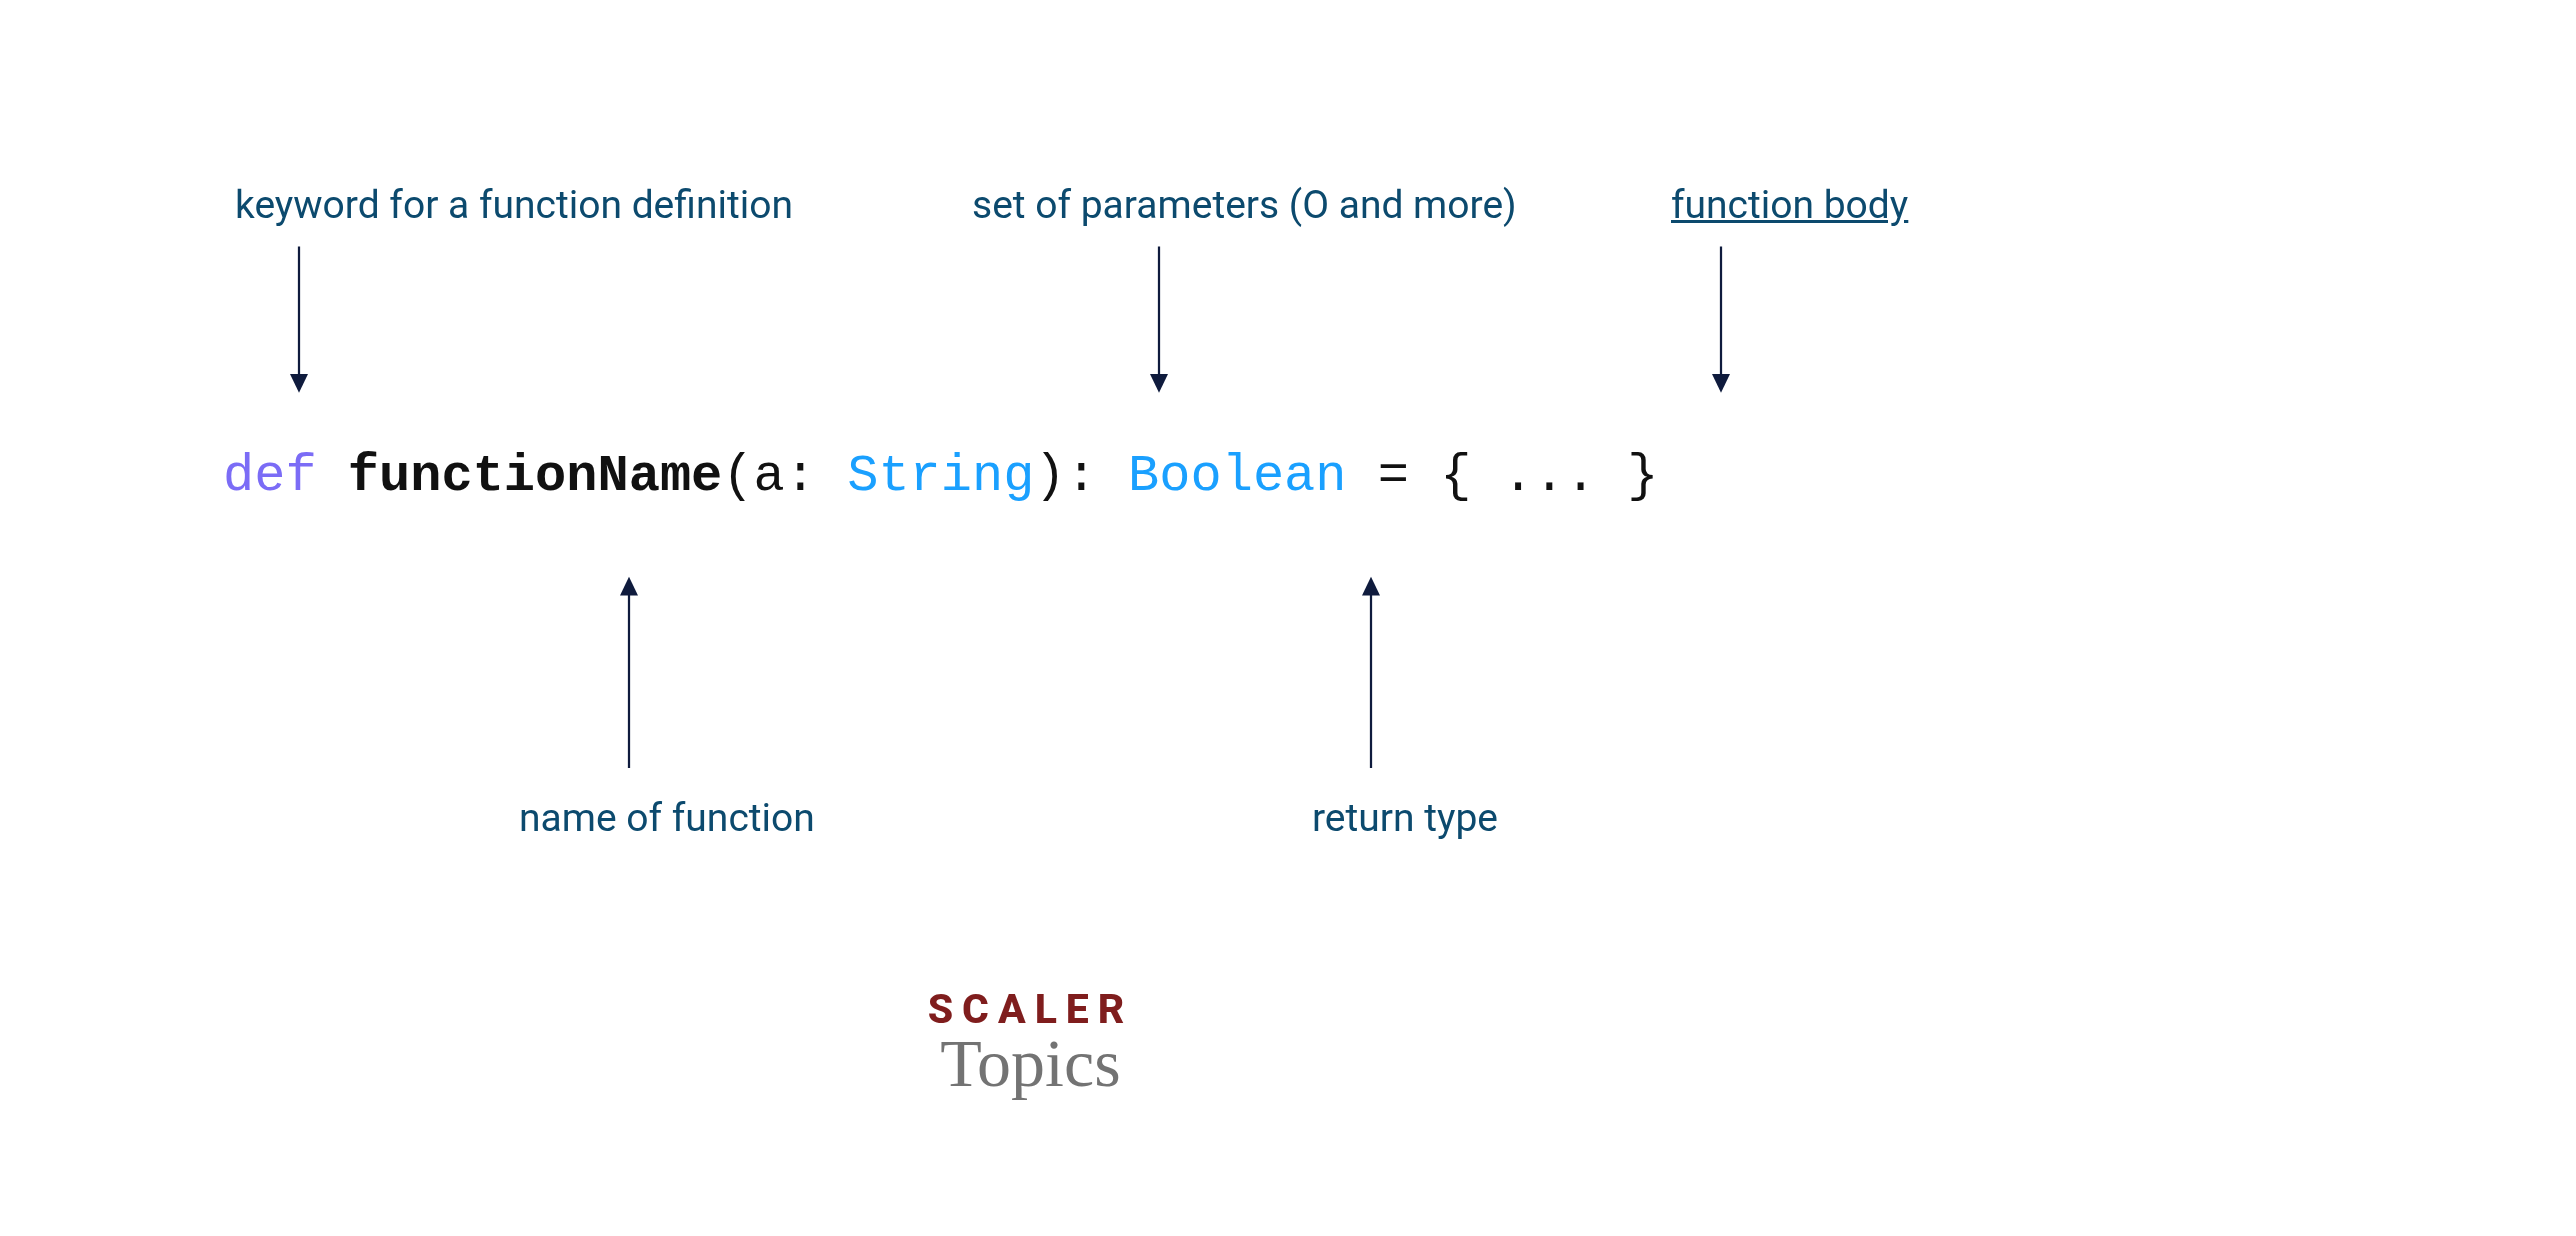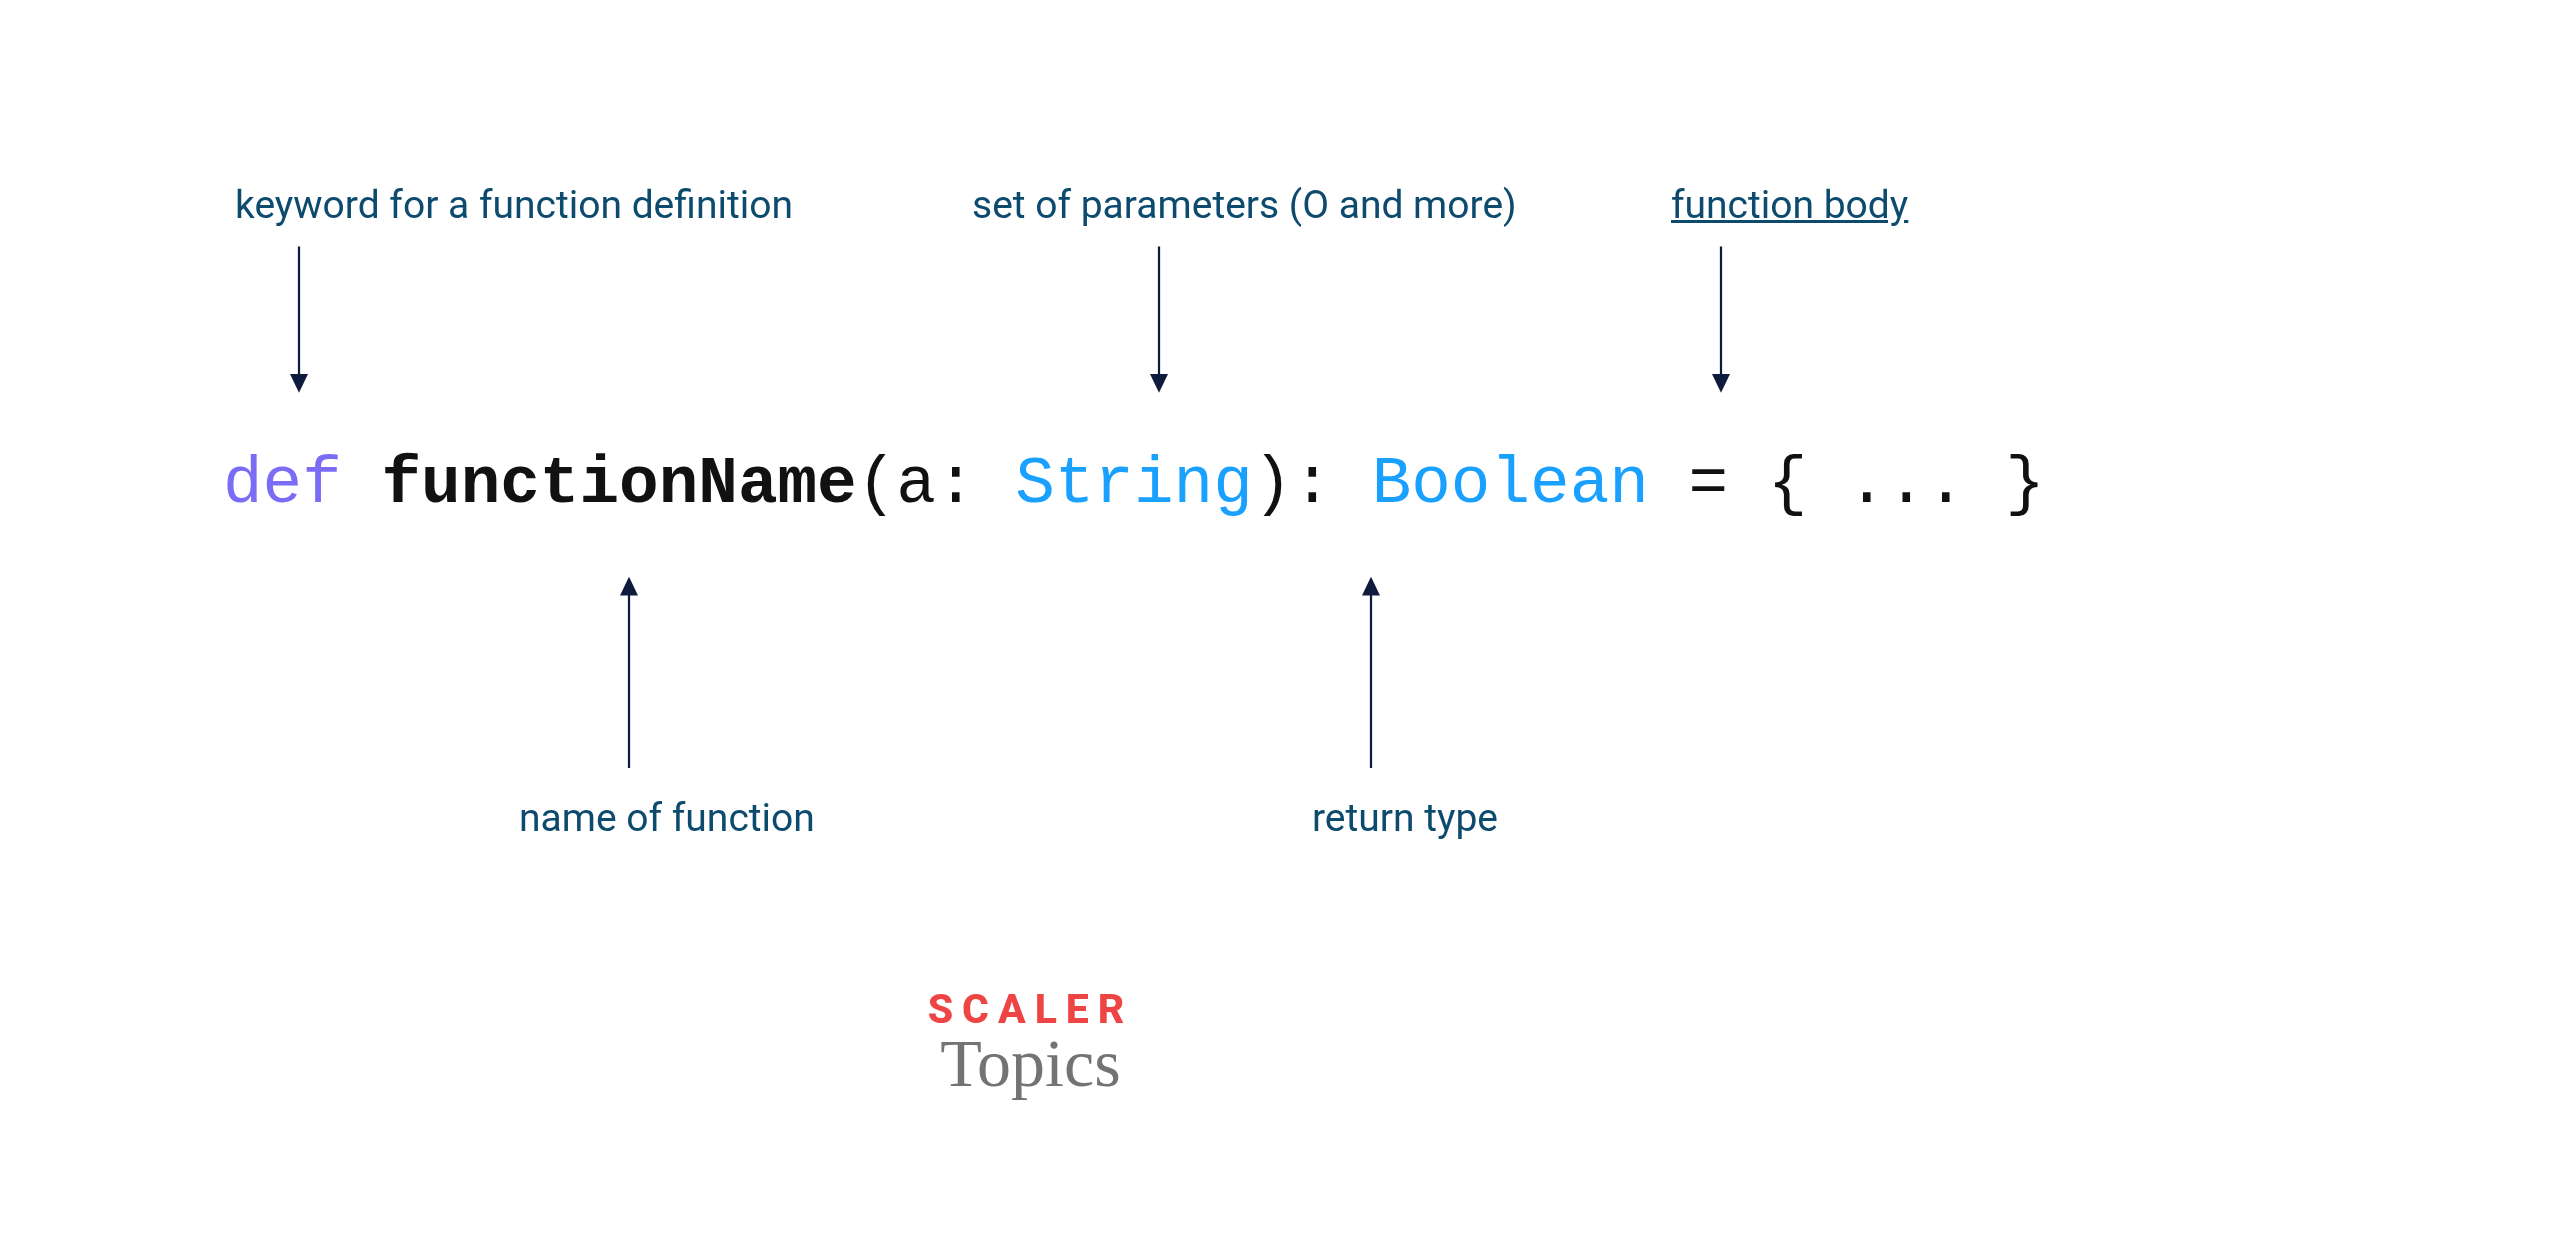--- a/index.html
+++ b/index.html
@@ -13,41 +13,41 @@
   }
   .label {
     position: absolute;
     font-size: 39px;
     color: #0c4a6e;
     white-space: nowrap;
   }
   .code {
     position: absolute;
     font-family: "SFMono-Regular", Consolas, "Liberation Mono", Menlo, monospace;
-    font-size: 66px;
+    font-size: 52px;
     white-space: nowrap;
     color: #111;
     text-align: center;
   }
   .kw { color: #7b6cf6; }
   .fn { font-weight: 700; }
   .type { color: #1aa0ff; }
   .arrow {
     position: absolute;
   }
   .logo-wrap {
     position: absolute;
     text-align: center;
   }
   .logo-scaler {
     font-family: -apple-system, "Segoe UI", Roboto, sans-serif;
     font-weight: 800;
     letter-spacing: 9px;
     font-size: 41px;
-    color: #ef4444;
+    color: #7f1d1d;
   }
   .logo-topics {
     font-family: "Brush Script MT", "Segoe Script", cursive;
     font-size: 68px;
     color: #737373;
     margin-top: -9px;
   }
 </style>
 </head>
 <body>

